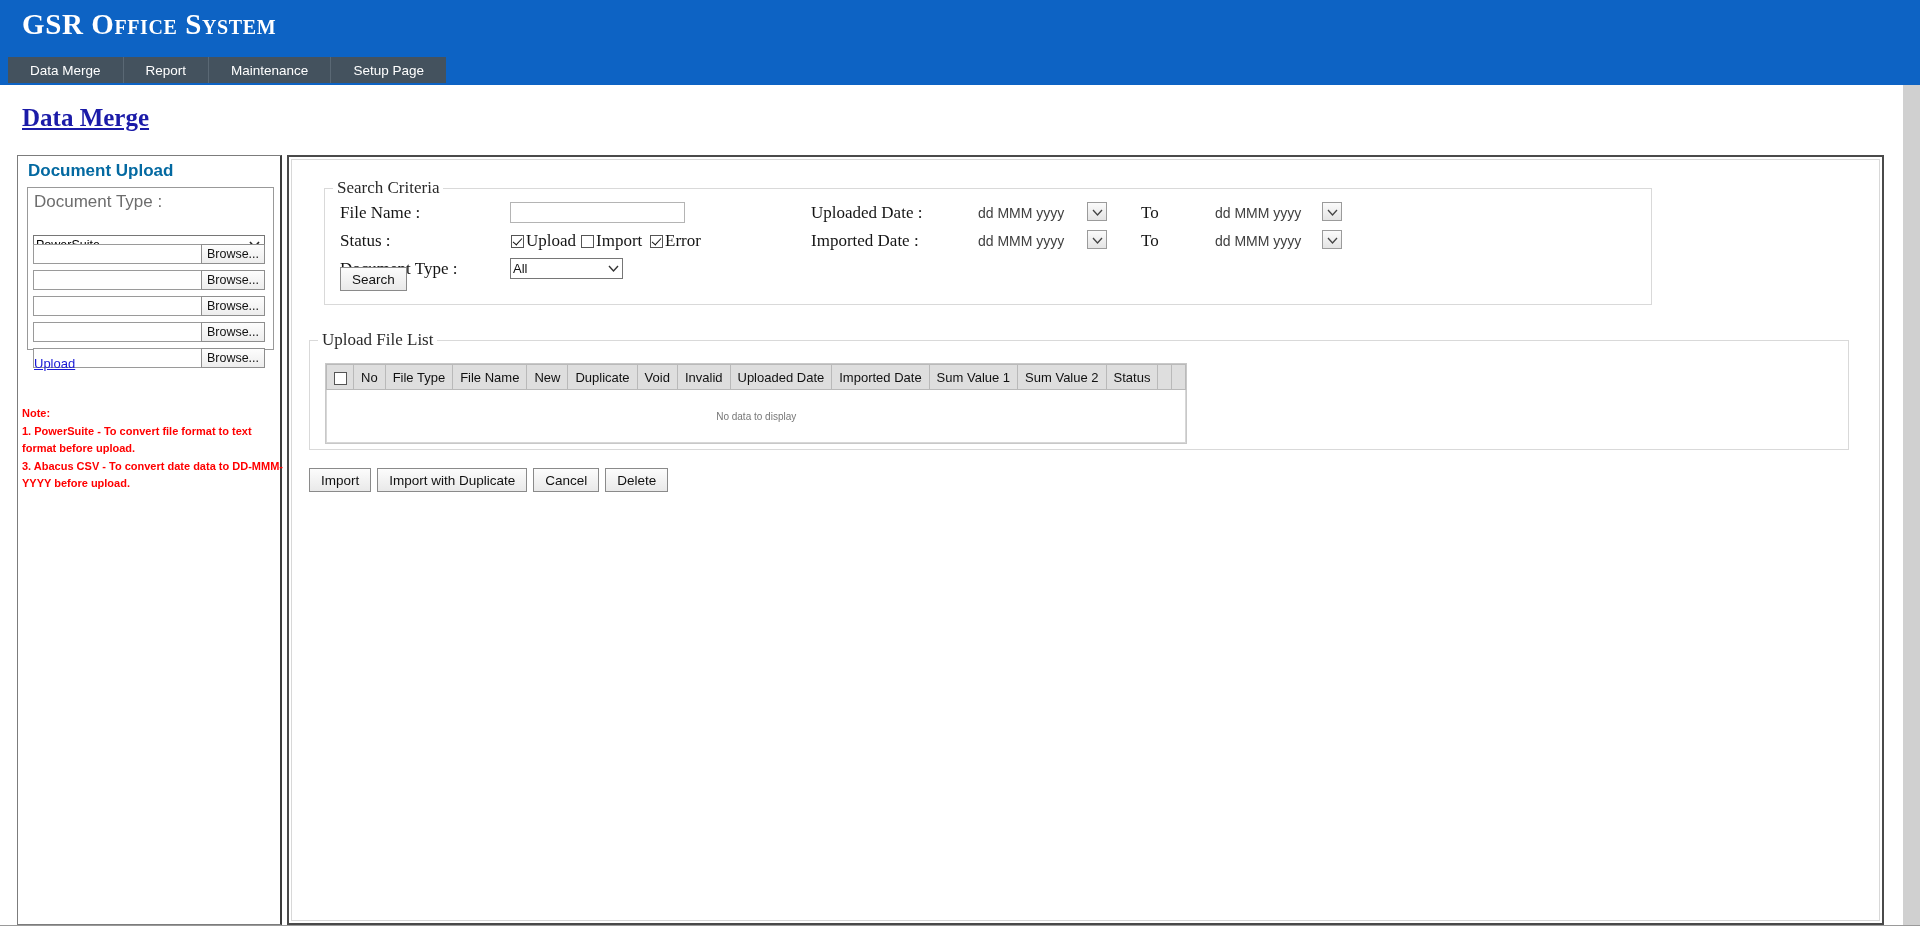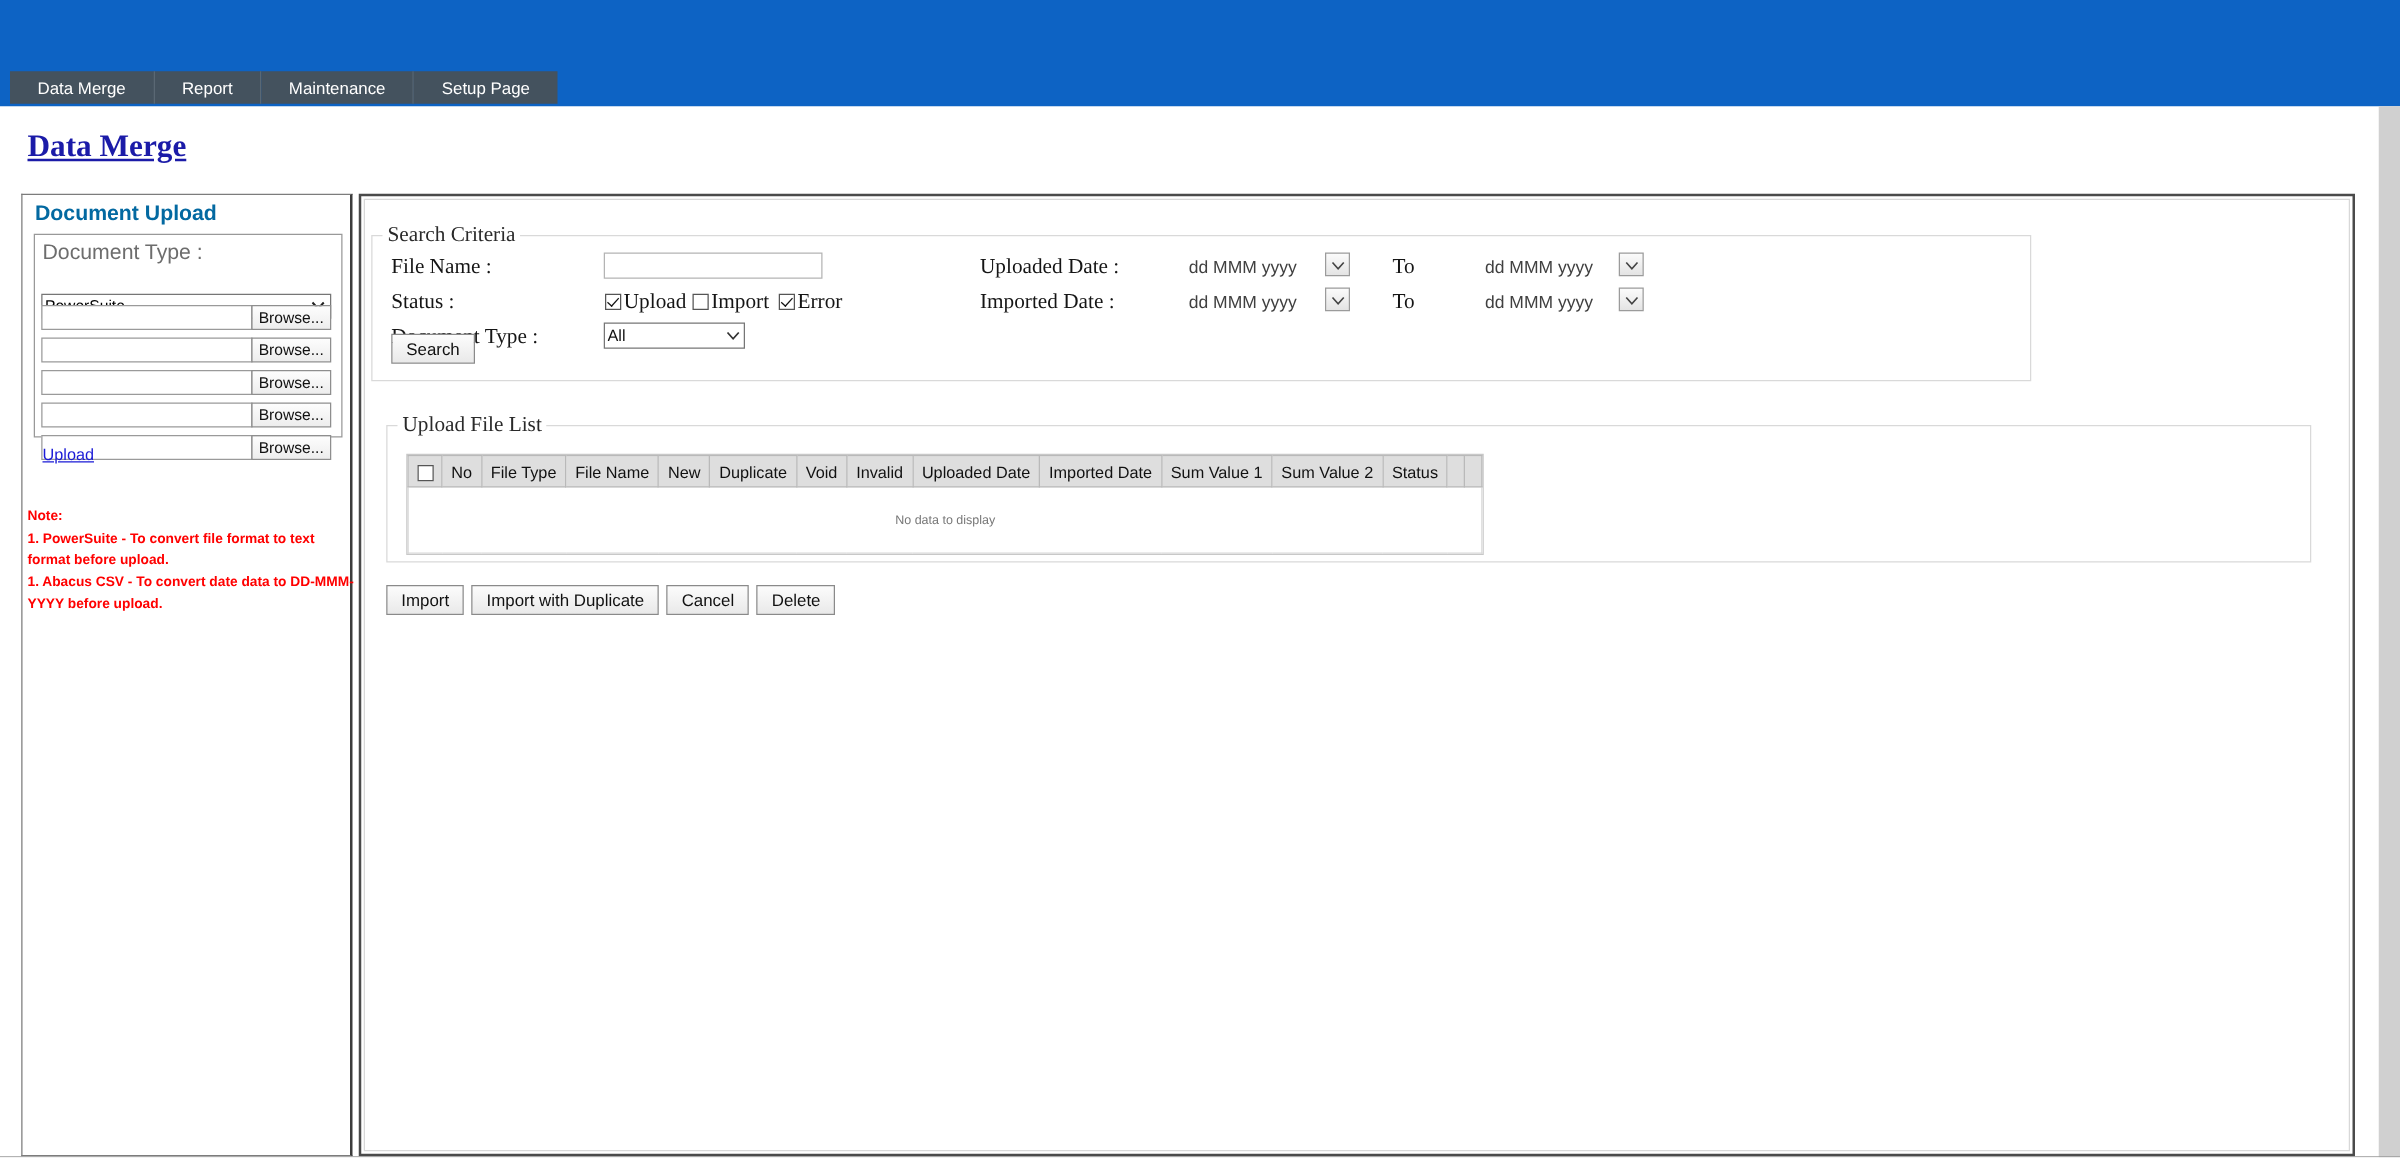--- a/index.html
+++ b/index.html
@@ -246,21 +246,21 @@
     top: -11px;
     left: 8px;
     background: #ffffff;
     padding: 0 4px;
     font-family: "Liberation Serif", serif;
     font-size: 17px;
     color: #2a2a2a;
     white-space: nowrap;
   }
 
-  #search-criteria { left: 5px; top: 28px; width: 1328px; height: 117px; }
+  #search-criteria { left: 32px; top: 28px; width: 1328px; height: 117px; }
   #upload-file-list { left: 17px; top: 180px; width: 1540px; height: 110px; }
 
   .lbl-serif {
     position: absolute;
     font-family: "Liberation Serif", serif;
     font-size: 17px;
     color: #151515;
     white-space: nowrap;
   }
   .txt-input {
@@ -423,20 +423,21 @@
     height: 1px;
     background: #9a9a9a;
   }
 </style>
 </head>
 <body>
 
 <div id="page">
 
   <div class="banner">
+    <div class="banner-title">GSR Office System</div>
 
     <div class="navbar">
       <div class="nav-tab">Data Merge</div>
       <div class="nav-tab">Report</div>
       <div class="nav-tab">Maintenance</div>
       <div class="nav-tab">Setup Page</div>
     </div>
   </div>
 
   <div class="page-heading">Data Merge</div>
@@ -479,21 +480,21 @@
         <div class="browse-btn">Browse...</div>
       </div>
     </div>
 
     <div class="upload-link" style="top:200px;left:16px;">Upload</div>
   </div>
 
   <div class="note-block">
     <span class="note-line">Note:</span>
     <span class="note-line">1. PowerSuite - To convert file format to text format before upload.</span>
-    <span class="note-line">1. Abacus CSV - To convert date data to DD-MMM-YYYY before upload.</span>
+    <span class="note-line">3. Abacus CSV - To convert date data to DD-MMM-YYYY before upload.</span>
   </div>
 
   <div class="main-panel">
     <div class="main-inner">
 
       <div class="fset" id="search-criteria">
         <div class="fset-legend">Search Criteria</div>
 
         <div class="lbl-serif" style="left:15px; top:14px;">File Name :</div>
         <input class="txt-input" style="left: 185px; top: 13px; width: 175px; height: 21px;" value="">

